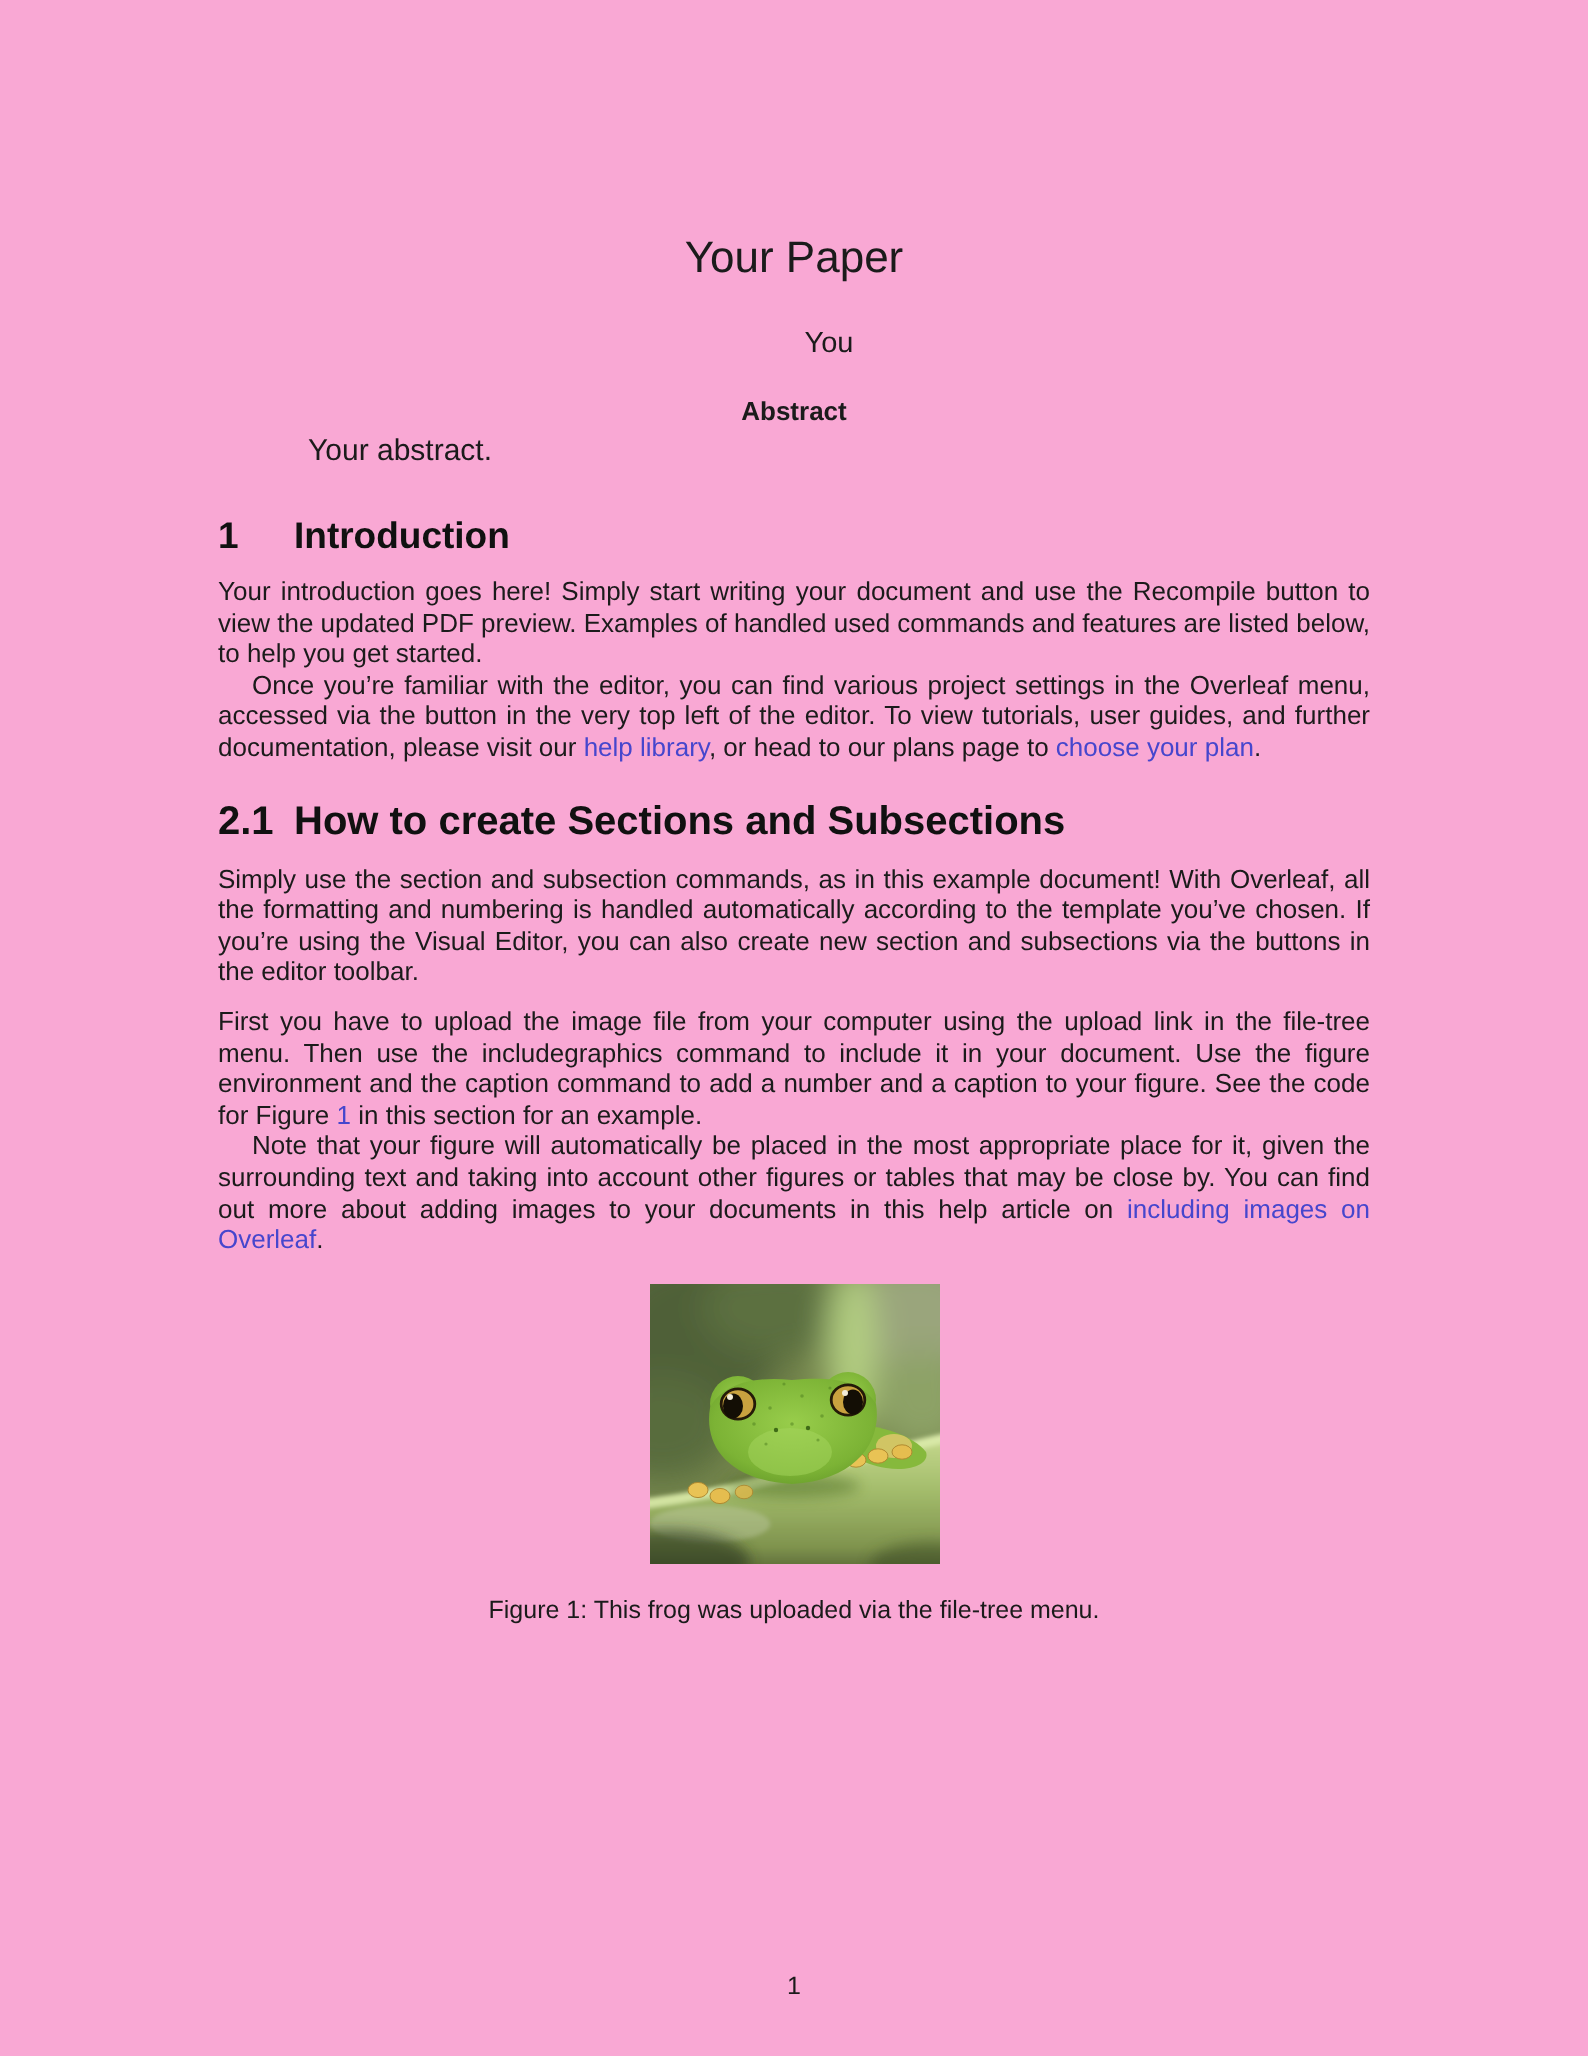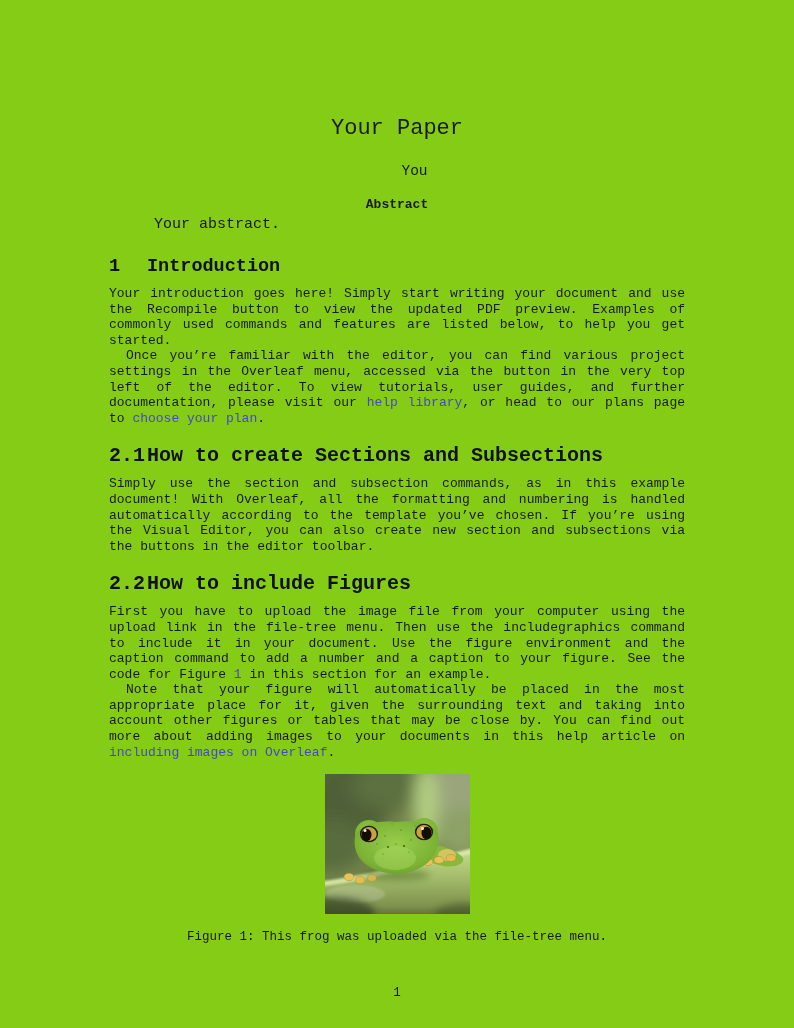--- a/index.html
+++ b/index.html
@@ -1,18 +1,18 @@
 <!DOCTYPE html>
 <html><head>
 <meta charset="utf-8">
 <style>
   html,body{margin:0;padding:0;background:#ffffff;}
   .page{
-    width:794px;height:1028px;position:relative;background:#84cc16;overflow:hidden;
-    font-family:Liberation Mono, monospace;color:#1b1b1b;
+    width:794px;height:1028px;position:relative;background:#f9a8d4;overflow:hidden;
+    font-family:Liberation Sans, sans-serif;color:#1b1b1b;
     -webkit-font-smoothing:antialiased;
   }
   .content{margin:0 109px;}
   .doc-title{padding-top:116px;font-size:22px;text-align:center;font-weight:normal;margin:0;}
   .doc-author{margin-top:22px;font-size:14.5px;text-align:center;padding-left:35px;}
   .doc-date{margin-top:13px;font-size:14.5px;text-align:center;}
   .abstract-head{margin-top:18px;font-size:13px;font-weight:bold;text-align:center;}
   .abstract-body{margin:5px 40px 0 45px;font-size:15px;line-height:15px;}
   h2.sec{font-size:18.5px;font-weight:bold;margin:24px 0 0;color:#111;}
   h3.subsec{font-size:20px;font-weight:bold;margin:18px 0 0;color:#111;}
@@ -35,30 +35,29 @@
   <h1 class="doc-title">Your Paper</h1>
   <div class="doc-author">You</div>
 
   <div class="content">
 
     <div class="abstract-head">Abstract</div>
     <div class="abstract-body">Your abstract.</div>
 
     <h2 class="sec"><span class="num">1</span><span>Introduction</span></h2>
 
-    <p class="para"><span>Your introduction goes here! Simply start writing your document and use the Recompile button to view the updated PDF preview. Examples of commonly used commands and features are listed below, to help you get started.</span></p>
+    <p class="para"><span>Your introduction goes here! Simply start writing your document and use the Recompile button to view the updated PDF preview. Examples of handled used commands and features are listed below, to help you get started.</span></p>
 
     <p class="para cont"><span>Once you’re familiar with the editor, you can find various project settings in the Overleaf menu, accessed via the button in the very top left of the editor. To view tutorials, user guides, and further documentation, please visit our </span><a class="link">help library</a><span>, or head to our plans page to </span><a class="link">choose your plan</a><span>.</span></p>
 
 
     <h3 class="subsec mt3"><span class="num">2.1</span><span>How to create Sections and Subsections</span></h3>
 
     <p class="para"><span>Simply use the section and subsection commands, as in this example document! With Overleaf, all the formatting and numbering is handled automatically according to the template you’ve chosen. If you’re using the Visual Editor, you can also create new section and subsections via the buttons in the editor toolbar.</span></p>
 
-    <h3 class="subsec"><span class="num">2.2</span><span>How to include Figures</span></h3>
 
     <p class="para"><span>First you have to upload the image file from your computer using the upload link in the file-tree menu. Then use the includegraphics command to include it in your document. Use the figure environment and the caption command to add a number and a caption to your figure. See the code for Figure </span><a class="link">1</a><span> in this section for an example.</span></p>
 
     <p class="para cont"><span>Note that your figure will automatically be placed in the most appropriate place for it, given the surrounding text and taking into account other figures or tables that may be close by. You can find out more about adding images to your documents in this help article on </span><a class="link">including images on Overleaf</a><span>.</span></p>
 
     <div class="figure-wrap">
       <svg class="figure-img" viewBox="0 0 145 140" xmlns="http://www.w3.org/2000/svg" role="img" aria-label="frog on branch">
         <defs>
           <filter id="b8" x="-40%" y="-40%" width="180%" height="180%">
               <feGaussianBlur stdDeviation="8"></feGaussianBlur>

